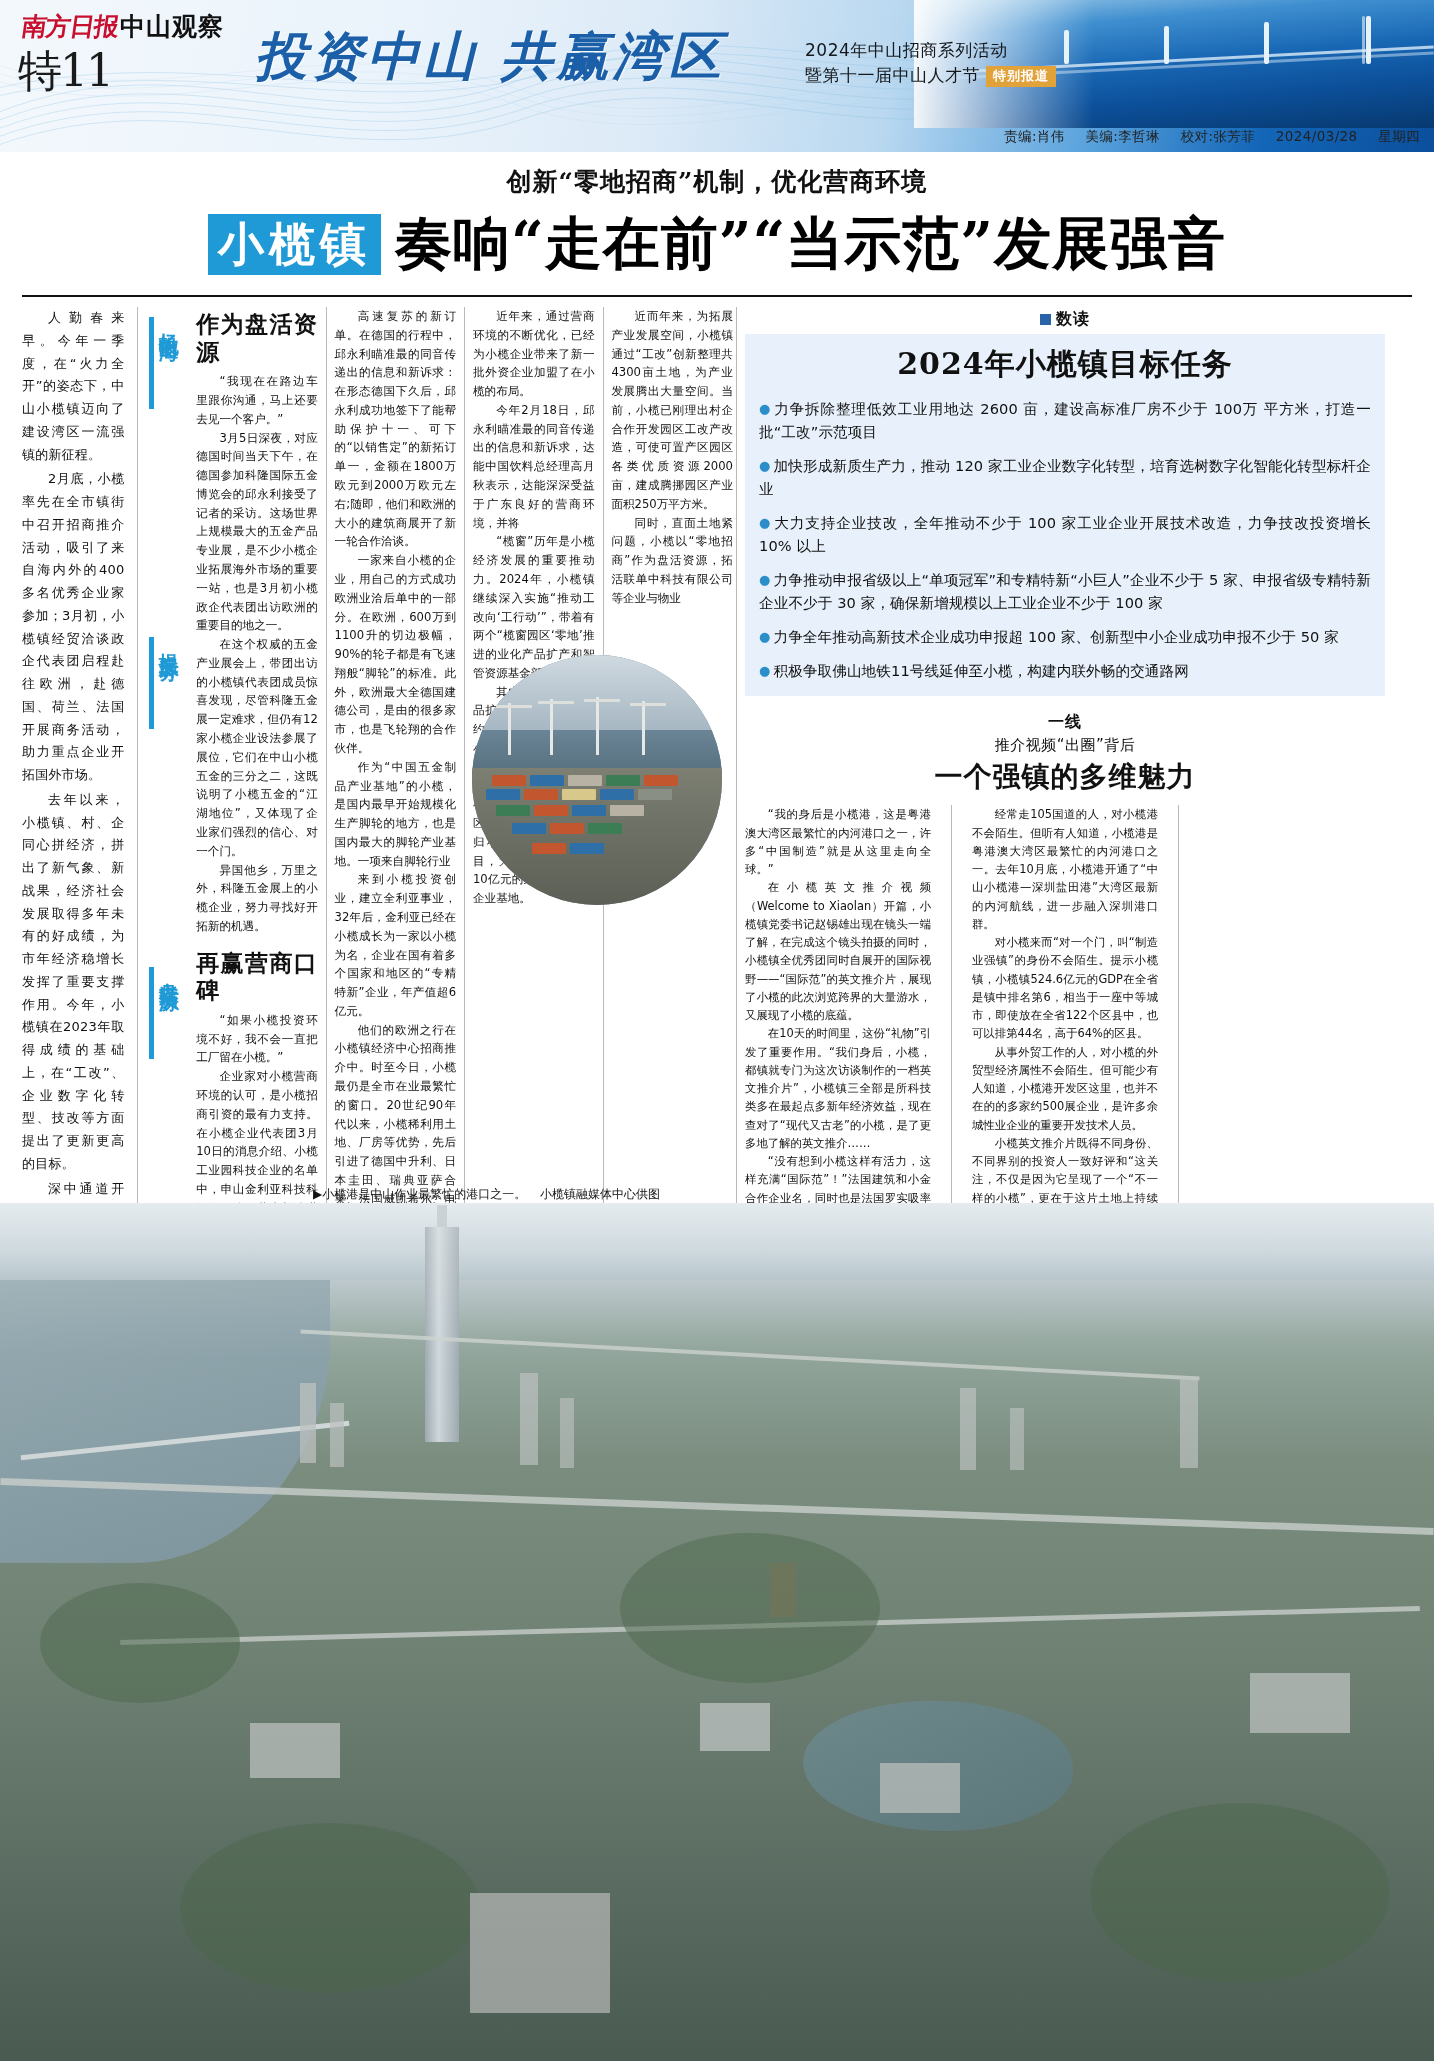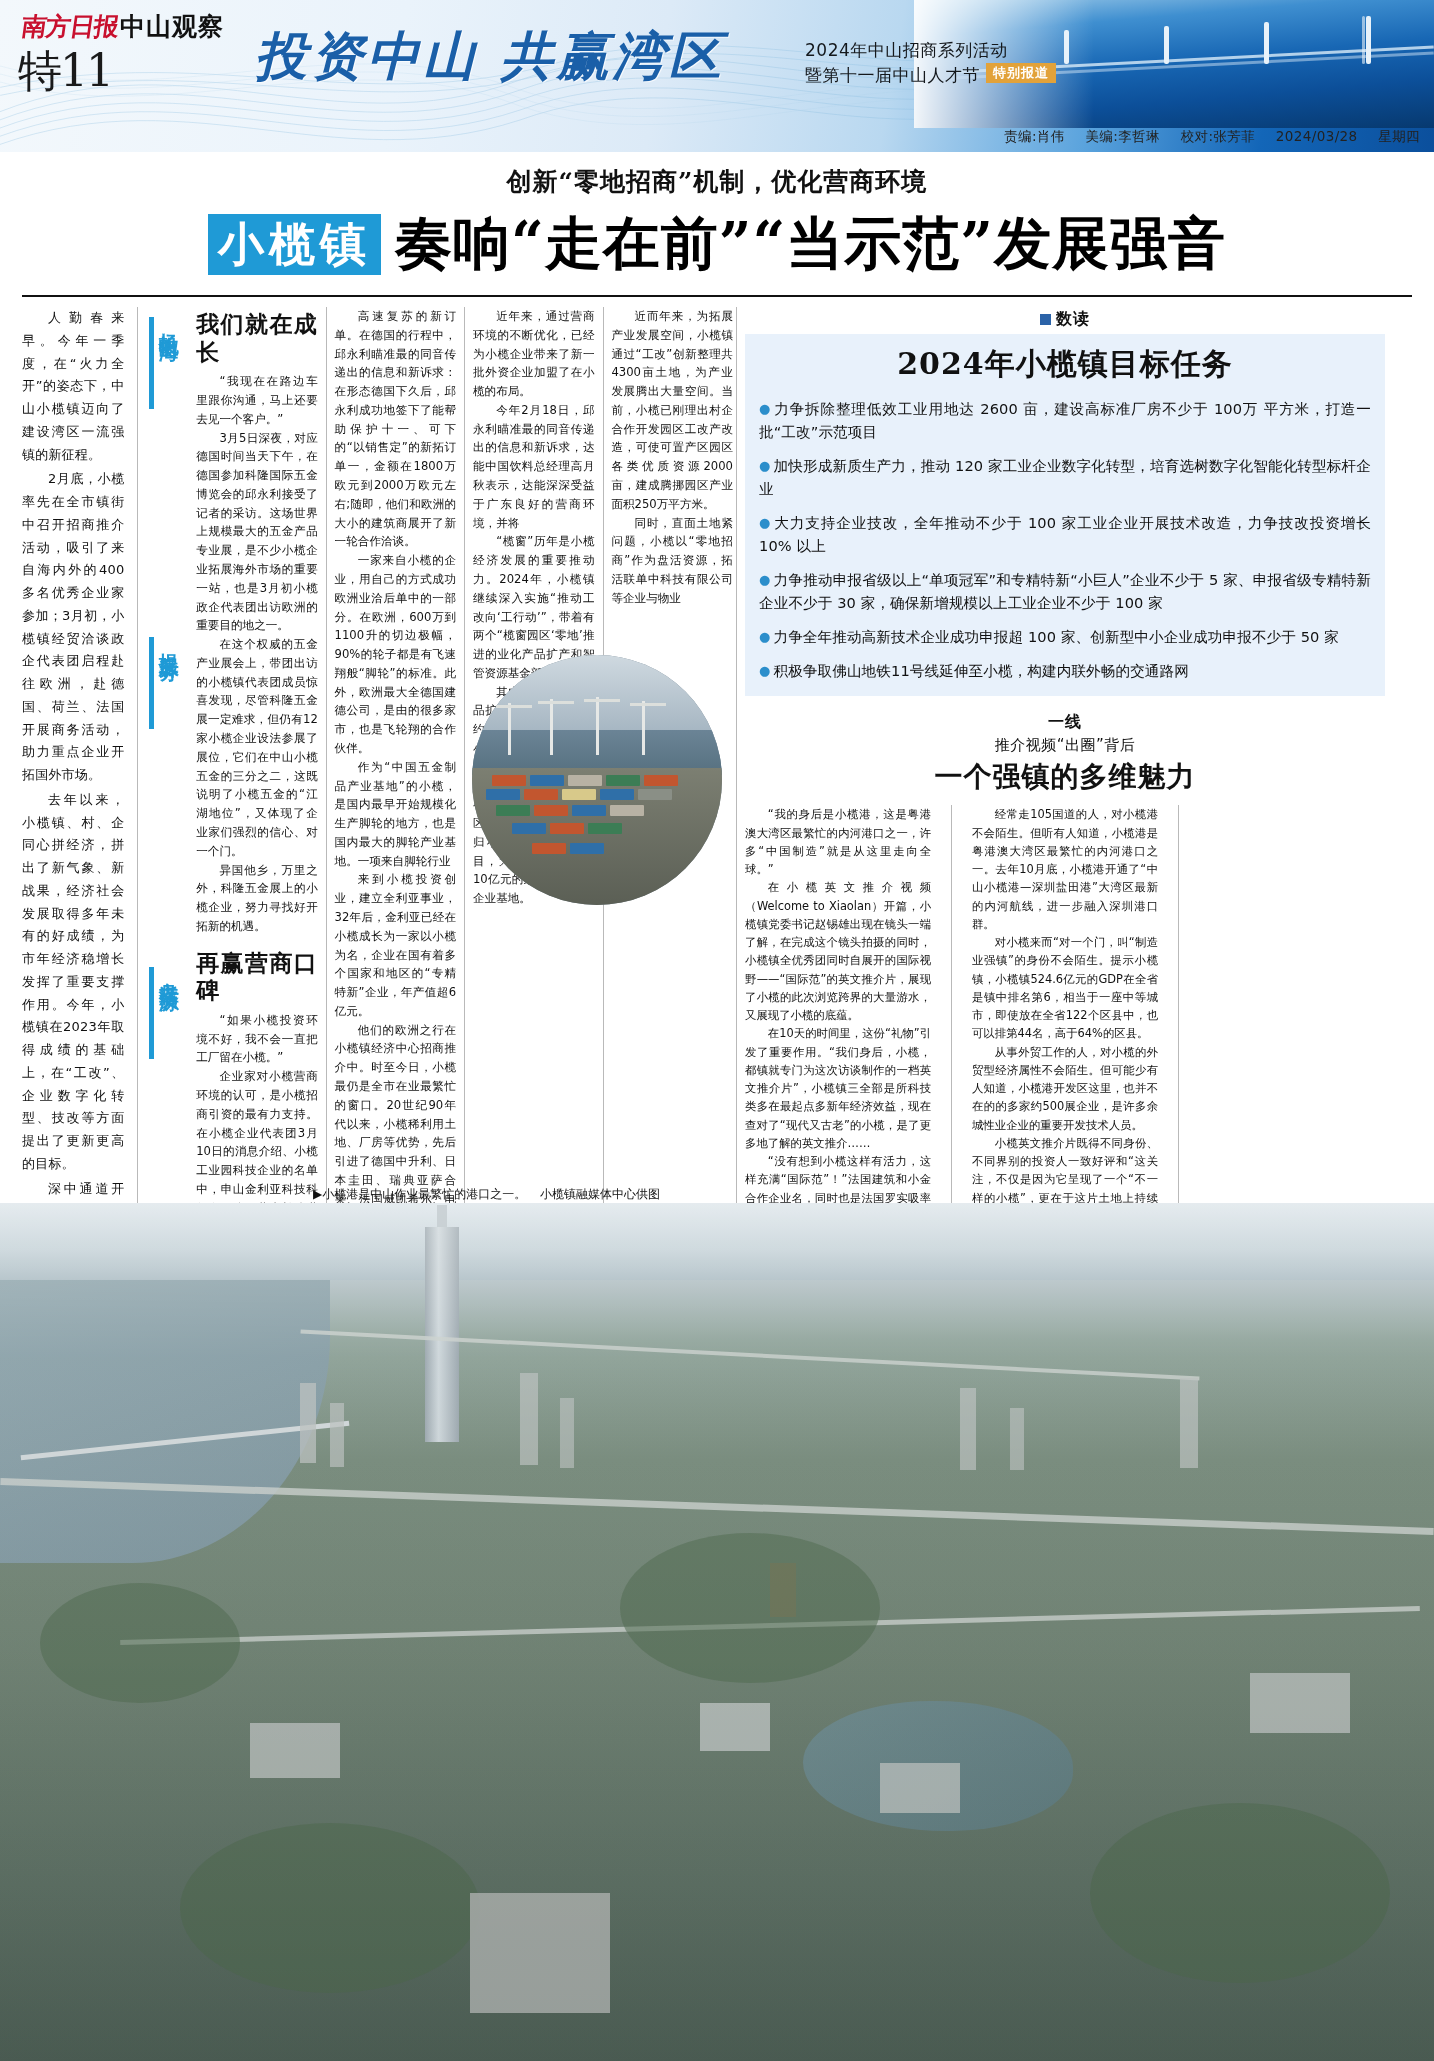--- a/index.html
+++ b/index.html
@@ -159,21 +159,21 @@
 
     <div class="nfdaily">
       <span class="nf-red">南方日报</span>
       <span class="nf-blk">中山观察</span>
     </div>
     <div class="pagenum">特11</div>
     <div class="slogan">投资中山 共赢湾区</div>
 
     <div class="sub-event">
       <div>2024年中山招商系列活动</div>
-      <div style="display:flex;align-items:flex-start;">
+      <div style="display:flex;align-items:flex-end;">
         <span>暨第十一届中山人才节</span>
         <span class="badge-special">特别报道</span>
       </div>
     </div>
 
     <div class="credits">
       <span>责编:肖伟</span>
       <span>美编:李哲琳</span>
       <span>校对:张芳菲</span>
       <span>2024/03/28</span>
@@ -217,21 +217,21 @@
           <div class="rail-bar" style="height:92px;"></div>
           <div class="rail-text">提升服务</div>
         </div>
         <div class="rail-item" style="top:660px;left:2px;">
           <div class="rail-bar" style="height:92px;"></div>
           <div class="rail-text">盘活资源</div>
         </div>
       </div>
 
       <div class="col c-text">
-        <div class="sec-head">我们就在成长</div>
+        <div class="sec-head">作为盘活资源</div>
         <p>“我现在在路边车里跟你沟通，马上还要去见一个客户。”</p>
         <p>3月5日深夜，对应德国时间当天下午，在德国参加科隆国际五金博览会的邱永利接受了记者的采访。这场世界上规模最大的五金产品专业展，是不少小榄企业拓展海外市场的重要一站，也是3月初小榄政企代表团出访欧洲的重要目的地之一。</p>
         <p>在这个权威的五金产业展会上，带团出访的小榄镇代表团成员惊喜发现，尽管科隆五金展一定难求，但仍有12家小榄企业设法参展了展位，它们在中山小榄五金的三分之二，这既说明了小榄五金的“江湖地位”，又体现了企业家们强烈的信心、对一个门。</p>
         <p>异国他乡，万里之外，科隆五金展上的小榄企业，努力寻找好开拓新的机遇。</p>
         <div class="sec-head" style="margin-top:14px;">再赢营商口碑</div>
         <p>“如果小榄投资环境不好，我不会一直把工厂留在小榄。”</p>
         <p>企业家对小榄营商环境的认可，是小榄招商引资的最有力支持。在小榄企业代表团3月10日的消息介绍、小榄工业园科技企业的名单中，申山金利亚科技科份有限公司董事长陈世岳几十年每一次发言中影响了企业推介在小榄的营商环境。</p>
         <p>3月9日，小榄政企代表团欧洲德国在小榄的营商会，在国策的经济增长和推进企业，吸引15家优质小榄企业去对话。会上，彰榄里全程用德语带小榄的营商环境，许多小榄中外来和本地投资者一同同口，让未来投资者都受到更多温暖，因此一直留在小榄、创业、成长、壮大。”陈世岳说。32年前，作为台湾人，陈世岳</p>
       </div>
 

